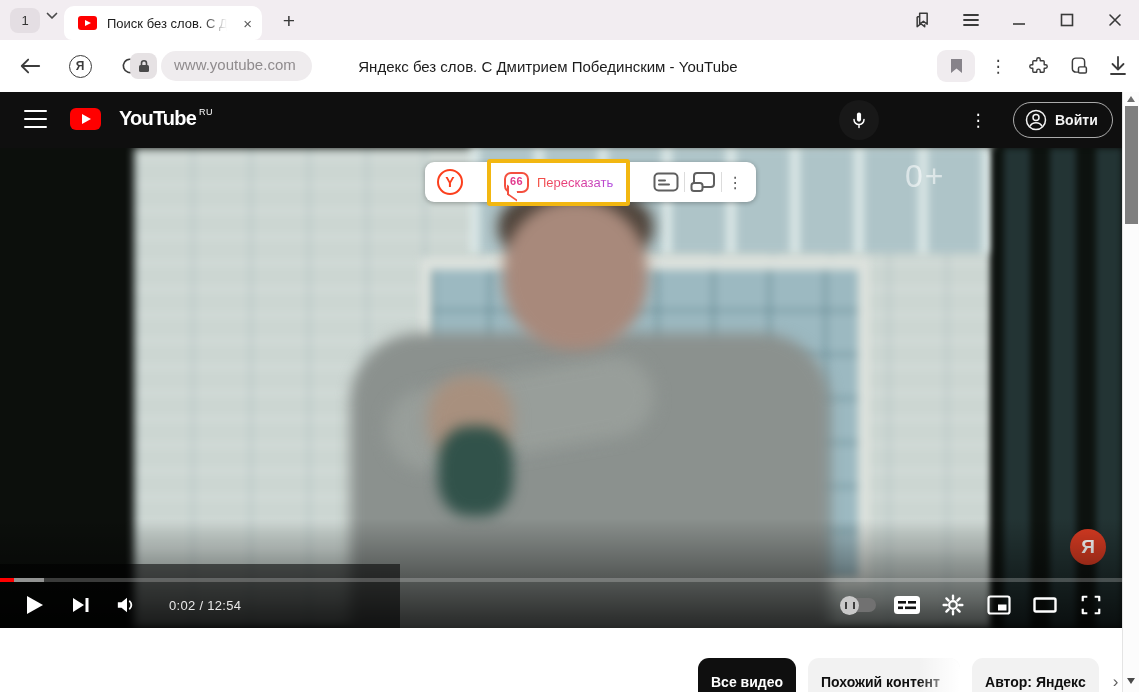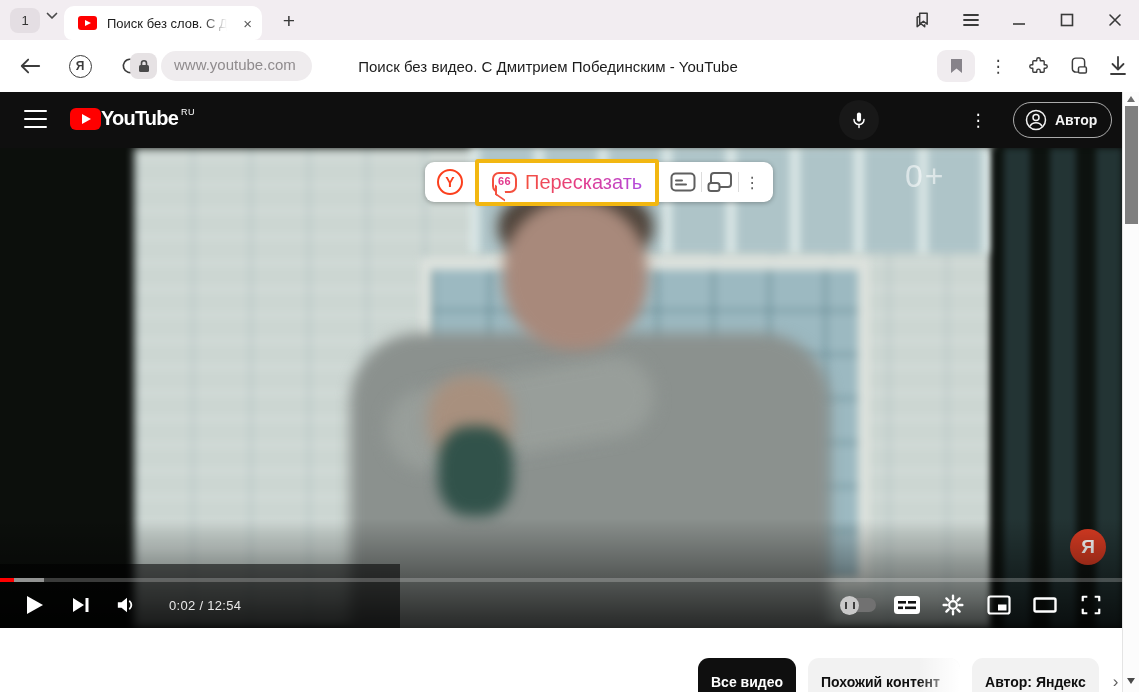--- a/index.html
+++ b/index.html
@@ -44,21 +44,21 @@
 
   
   .yt-header { position:absolute; left:0; top:92px; width:1139px; height:56px; background:#0f0f0f; }
   .hamburger { position:absolute; left:24px; top:18px; width:23px; height:18px; display:flex;
                flex-direction:column; justify-content:space-between; }
   .hamburger span { display:block; height:2px; background:#fff; border-radius:1px; }
   .yt-logo { position:absolute; left:70px; top:15px; display:flex; align-items:flex-start; }
   .yt-logo-mark { width:31px; height:22px; background:#f00; border-radius:6px; position:relative; margin-top:1px; }
   .yt-logo-mark::after { content:''; position:absolute; left:12px; top:6px; border-left:9px solid #fff;
                          border-top:5px solid transparent; border-bottom:5px solid transparent; }
-  .yt-logo-text { color:#fff; font-size:20px; font-weight:bold; letter-spacing:-0.8px; margin-left:0; }
+  .yt-logo-text { color:#fff; font-size:20px; font-weight:bold; letter-spacing:-0.8px; margin-left:18px; }
   .yt-logo-region { color:#fff; font-size:9px; margin-left:3px; margin-top:0px; letter-spacing:0.5px; }
   .search-wrap { position:absolute; left:262px; top:9px; width:561px; height:38px; display:flex; }
   .search-input-zone { flex:1; display:flex; align-items:center; background:#121212; border:1px solid #2f2f2f;
                        border-right:none; border-radius:19px 0 0 19px; padding-left:20px; }
   .search-input-zone input { flex:1; background:transparent; border:none; outline:none; color:#eee; font-size:15px;
                              font-family:inherit; }
   .search-input-zone input::placeholder { color:#8a8a8a; }
   .search-btn { width:64px; background:#222; border:1px solid #2f2f2f; border-radius:0 19px 19px 0;
                 display:flex; align-items:center; justify-content:center; }
   .mic-btn { position:absolute; left:839px; top:8px; width:40px; height:40px; border-radius:50%;
@@ -100,29 +100,29 @@
   .glass { position:absolute; left:438px; top:278px; width:75px; height:90px; background:#31524a;
            border-radius:40%; filter:blur(7px); }
   .age-rating { position:absolute; left:905px; top:10px; font-size:32px; font-weight:300;
                 color:rgba(255,255,255,0.55); letter-spacing:2px; }
 
   
   .overlay-pill { position:absolute; left:425px; top:14px; height:40px; background:#fff; border-radius:9px;
                   display:flex; align-items:center; padding:0 8px 0 6px; box-shadow:0 1px 5px rgba(0,0,0,0.3); }
   .y-badge { width:26px; height:26px; border:2.2px solid #fc3f1d; border-radius:50%; margin:0 6px;
              display:flex; align-items:center; justify-content:center; color:#fc3f1d; font-weight:bold; font-size:14px; }
-  .summ-btn { display:flex; align-items:center; gap:8px; height:47px; margin:0 6px; padding:0 13px;
+  .summ-btn { display:flex; align-items:center; gap:8px; height:47px; margin:0 18px; padding:0 13px;
               background:#fff; border:4px solid #f2b711; border-radius:3px; }
   .quote-bubble { width:25px; height:21px; border:2px solid #f4503f; border-radius:7px; position:relative;
                   display:flex; align-items:center; justify-content:center; }
   .quote-bubble::after { content:''; position:absolute; left:1px; bottom:-7px; width:8px; height:8px;
                          background:#fff; border-left:2px solid #f4503f; border-bottom:2px solid #f4503f;
                          transform:skewY(35deg); }
   .quote-glyph { color:#e23a8e; font-weight:800; font-size:11px; letter-spacing:0.5px; margin-top:-2px; }
-  .summ-label { font-size:20px; color:#e23a8e; background:linear-gradient(90deg,#f4503f,#e23a8e,#b04be0);
+  .summ-label { font-size:13px; color:#e23a8e; background:linear-gradient(90deg,#f4503f,#e23a8e,#b04be0);
                 -webkit-background-clip:text; background-clip:text; -webkit-text-fill-color:transparent; }
   .ovl-ico { width:36px; height:40px; display:flex; align-items:center; justify-content:center; }
   .ovl-sep { width:1px; height:20px; background:#dcdcdc; }
   .ovl-dots { color:#5f5f5f; font-size:16px; width:26px; text-align:center; }
 
   .alice-badge { position:absolute; left:1070px; top:381px; width:36px; height:36px; border-radius:50%;
                  background:#d93b22; display:flex; align-items:center; justify-content:center;
                  color:#fff; font-weight:bold; font-size:19px; }
 
   
@@ -230,21 +230,21 @@
     </div>
     <div class="lock-box">
       <svg width="12" height="14" viewBox="0 0 12 14">
           <rect x="1" y="6" width="10" height="7" rx="1.5" fill="#4a4a4a"></rect>
           <path d="M3.5 6V4.2a2.5 2.5 0 0 1 5 0V6" fill="none" stroke="#4a4a4a" stroke-width="1.6"></path>
         </svg>
     </div>
     <div class="url-pill">
       <span>www.youtube.com</span>
     </div>
-    <div class="page-title">Поиск без видео. С Дмитрием Побединским - YouTube</div>
+    <div class="page-title">Яндекс без слов. С Дмитрием Побединским - YouTube</div>
     <div class="bm-pill">
       <svg width="13" height="16" viewBox="0 0 13 16">
           <path d="M1 1h11v14l-5.5-4.5L1 15z" fill="#87838a"></path>
         </svg>
     </div>
     <div class="nav-ico" style="left:980px;">
       <span class="dots-v">⋮</span>
     </div>
     <div class="nav-ico" style="left:1020px;">
       <svg width="21" height="21" viewBox="0 0 24 24">
@@ -284,21 +284,21 @@
     </div>
     <div class="hdr-dots">⋮</div>
     <div class="signin-btn">
       <span>
         <svg width="24" height="24" viewBox="0 0 24 24">
             <circle cx="12" cy="12" r="9.5" fill="none" stroke="#f4f4f4" stroke-width="1.5"></circle>
             <circle cx="12" cy="9.5" r="3" fill="none" stroke="#f4f4f4" stroke-width="1.5"></circle>
             <path d="M5.8 18.5a7 7 0 0 1 12.4 0" fill="none" stroke="#f4f4f4" stroke-width="1.5"></path>
           </svg>
       </span>
-      <span>Автор</span>
+      <span>Войти</span>
     </div>
   </div>
 
   <div class="player">
     <div class="scene">
       <div class="building"></div>
       <div class="top-windows"></div>
       <div class="big-window"></div>
       <div class="right-dark"></div>
       <div class="man-torso"></div>

